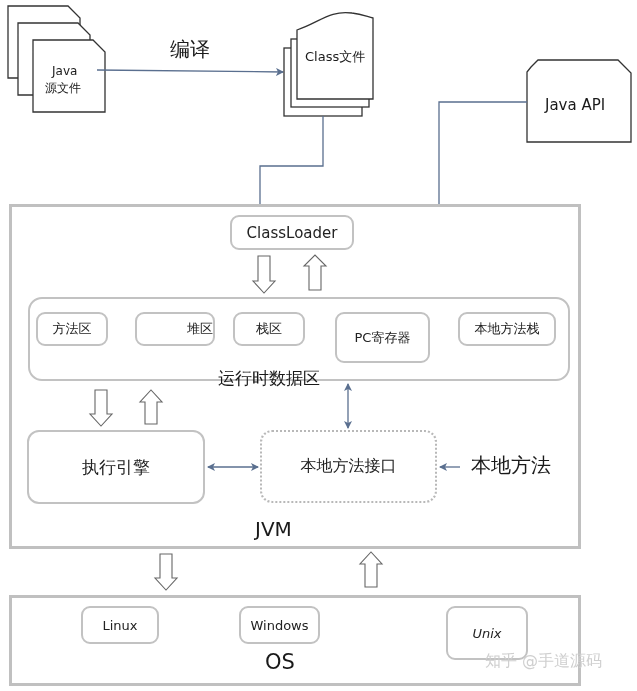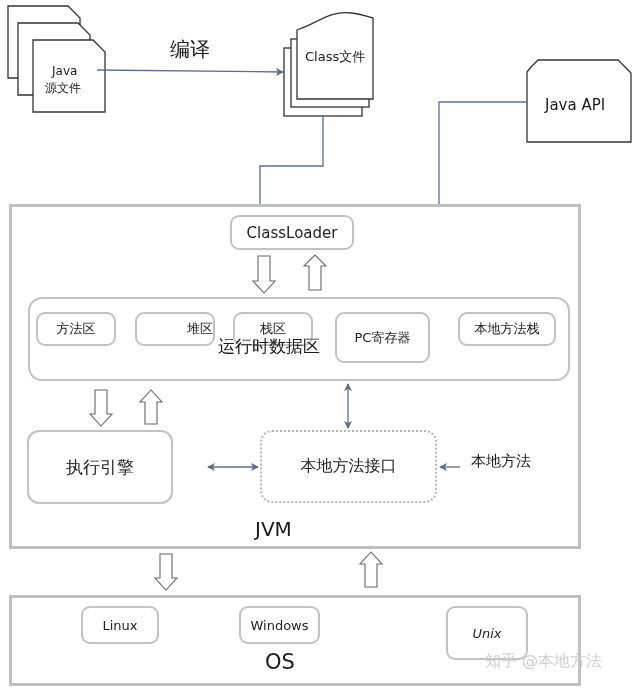--- a/index.html
+++ b/index.html
@@ -51,60 +51,60 @@
 <div class="lbl" style="left:305px;top:48px;font-size:13px;">Class文件</div>
 <div class="lbl" style="left:545px;top:96px;font-size:15px;">Java API</div>
 
 <div class="frame" style="left:9px;top:204px;width:572px;height:345px;"></div>
 
 <div class="box" style="left:216px;top:215px;width:124px;height:35px;font-size:15px;margin-left:14px;">
   <span>ClassLoader</span>
 </div>
 
 <div class="box" style="left:28px;top:297px;width:542px;height:84px;border-radius:14px;"></div>
-<div class="box" style="left:36px;top:312px;width:80px;height:34px;">
+<div class="box" style="left:36px;top:312px;width:72px;height:34px;">
   <span>方法区</span>
 </div>
 <div class="box" style="left:135px;top:312px;width:80px;height:34px;justify-content:flex-end;">
   <span>堆区</span>
 </div>
-<div class="box" style="left:233px;top:312px;width:80px;height:34px;">
+<div class="box" style="left:233px;top:312px;width:72px;height:34px;">
   <span>栈区</span>
 </div>
 <div class="box" style="left:335px;top:312px;width:95px;height:51px;">
   <span>PC寄存器</span>
 </div>
 <div class="box" style="left:458px;top:312px;width:98px;height:34px;">
   <span>本地方法栈</span>
 </div>
-<div class="lbl" style="left:218px;top:335px;font-size:17px;font-family:Liberation Mono, monospace;">运行时数据区</div>
+<div class="lbl" style="left:218px;top:367px;font-size:17px;font-family:Liberation Mono, monospace;">运行时数据区</div>
 
-<div class="box" style="left:27px;top:430px;width:146px;height:74px;border-radius:12px;font-size:17px;">
+<div class="box" style="left:27px;top:430px;width:178px;height:74px;border-radius:12px;font-size:17px;">
   <span>执行引擎</span>
 </div>
 
 <div class="box" style="left:260px;top:430px;width:177px;height:73px;border:2px dotted #b8b8b8;border-radius:12px;font-size:16px;">
   <span>本地方法接口</span>
 </div>
 
-<div class="lbl" style="left:471px;top:452px;font-size:15px;">本地方法</div>
+<div class="lbl" style="left:471px;top:452px;font-size:20px;">本地方法</div>
 <div class="lbl" style="left:255px;top:517px;font-size:20px;">JVM</div>
 
 <div class="frame" style="left:9px;top:595px;width:572px;height:91px;"></div>
 <div class="box" style="left:81px;top:606px;width:78px;height:38px;">
   <span>Linux</span>
 </div>
 <div class="box" style="left:239px;top:606px;width:81px;height:38px;">
   <span>Windows</span>
 </div>
 <div class="box" style="left:446px;top:606px;width:82px;height:54px;font-style:italic;">
   <span>Unix</span>
 </div>
 <div class="lbl" style="left:265px;top:650px;font-size:21px;">OS</div>
-<div class="lbl" style="left:485px;top:651px;font-size:16px;color:#cfcfcf;">知乎 @本地方法</div>
+<div class="lbl" style="left:485px;top:651px;font-size:16px;color:#cfcfcf;">知乎 @手道源码</div>
 
 <svg class="overlay" viewBox="0 0 637 691" style="pointer-events:none;">
   <g fill="#fff" stroke="#666" stroke-width="1.1">
 
     <path d="M258,256 L270,256 L270,281 L275,281 L264,293 L253,281 L258,281 Z"></path>
     <path d="M309,290 L321,290 L321,266 L326,266 L315,255 L304,266 L309,266 Z"></path>
 
     <path d="M95,390 L107,390 L107,414 L112,414 L101,426 L90,414 L95,414 Z"></path>
     <path d="M145,424 L157,424 L157,402 L162,402 L151,390 L140,402 L145,402 Z"></path>
 

